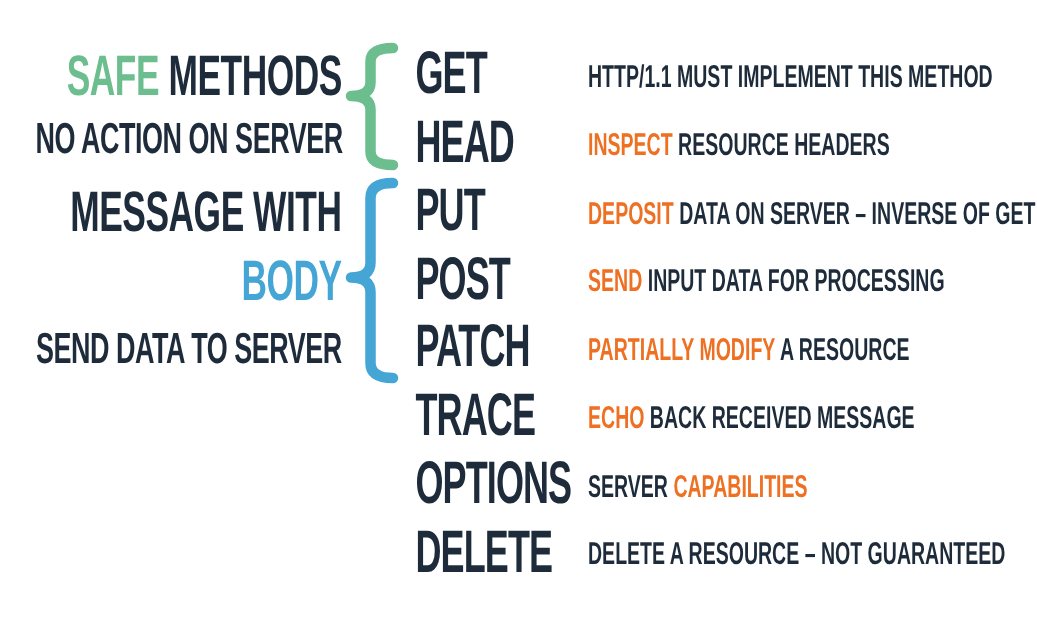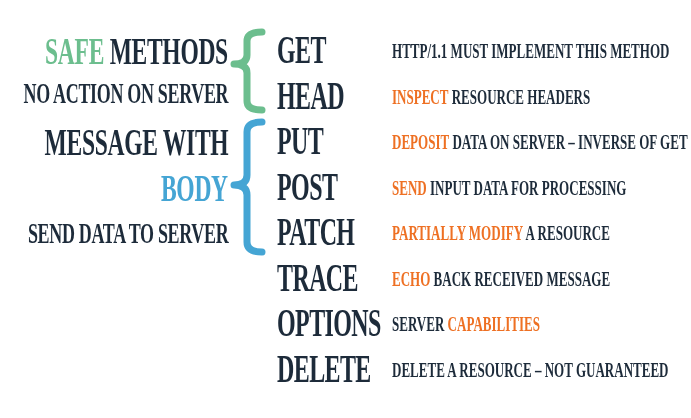--- a/index.html
+++ b/index.html
@@ -13,21 +13,21 @@
     margin: 0;
     padding: 0;
     background: var(--background);
   }
   .canvas {
     position: relative;
     width: 691px;
     height: 418px;
     background: var(--background);
     overflow: hidden;
-    font-family: Liberation Serif, serif;
+    font-family: Liberation Sans, sans-serif;
     font-weight: 700;
     color: var(--navy);
   }
   
   .leftlabel {
     position: absolute;
     right: 463px;
     white-space: nowrap;
     text-align: right;
     transform: scaleX(0.62);

